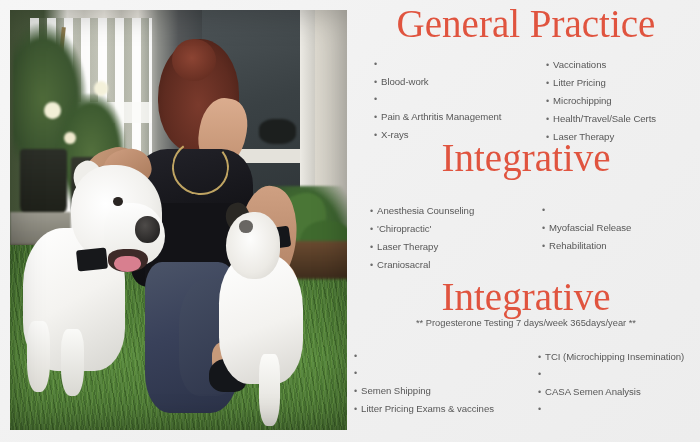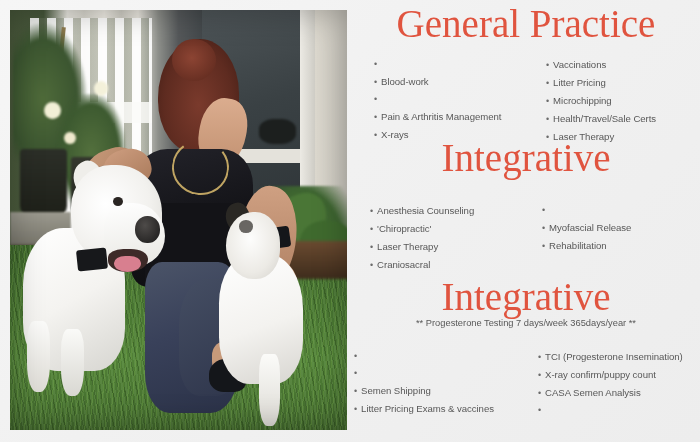--- a/index.html
+++ b/index.html
@@ -526,25 +526,24 @@
             <span class="txt">Semen Shipping</span>
           </div>
         <div class="bullet">
             <span class="dot">•</span>
             <span class="txt">Litter Pricing Exams &amp; vaccines</span>
           </div>
       </div>
       <div class="col col-right">
         <div class="bullet">
             <span class="dot">•</span>
-            <span class="txt">TCI (Progesterone Insemination)</span>
-          </div>
-        <div class="bullet">
-            <span class="dot">•</span>
-            <span class="txt">X-ray confirm/puppy count</span>
+            <span class="txt">TCI (Microchipping Insemination)</span>
+          </div>
+        <div class="bullet">
+            <span class="dot">•</span>
           </div>
         <div class="bullet">
             <span class="dot">•</span>
             <span class="txt">CASA Semen Analysis</span>
           </div>
         <div class="bullet">
             <span class="dot">•</span>
           </div>
       </div>
     </div>

